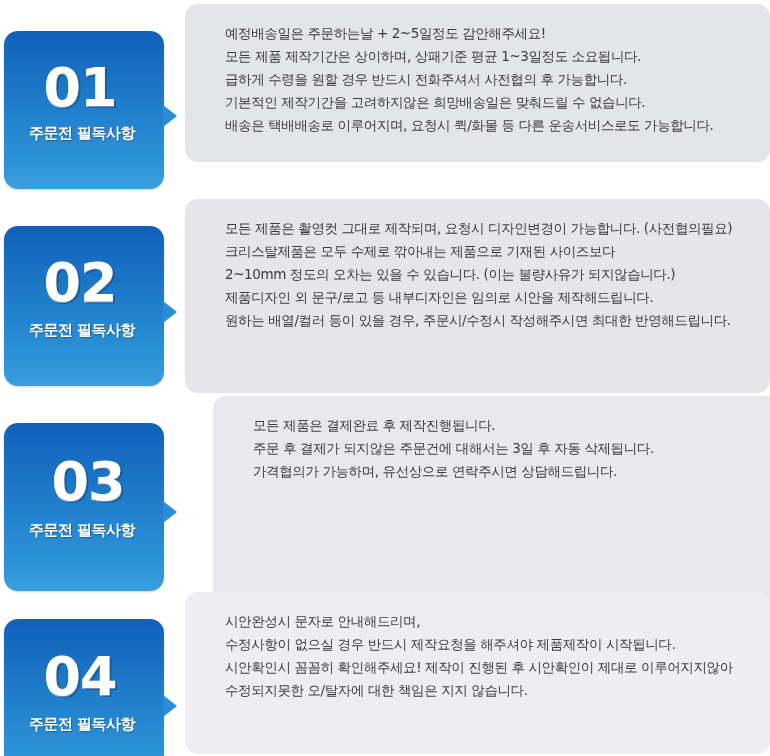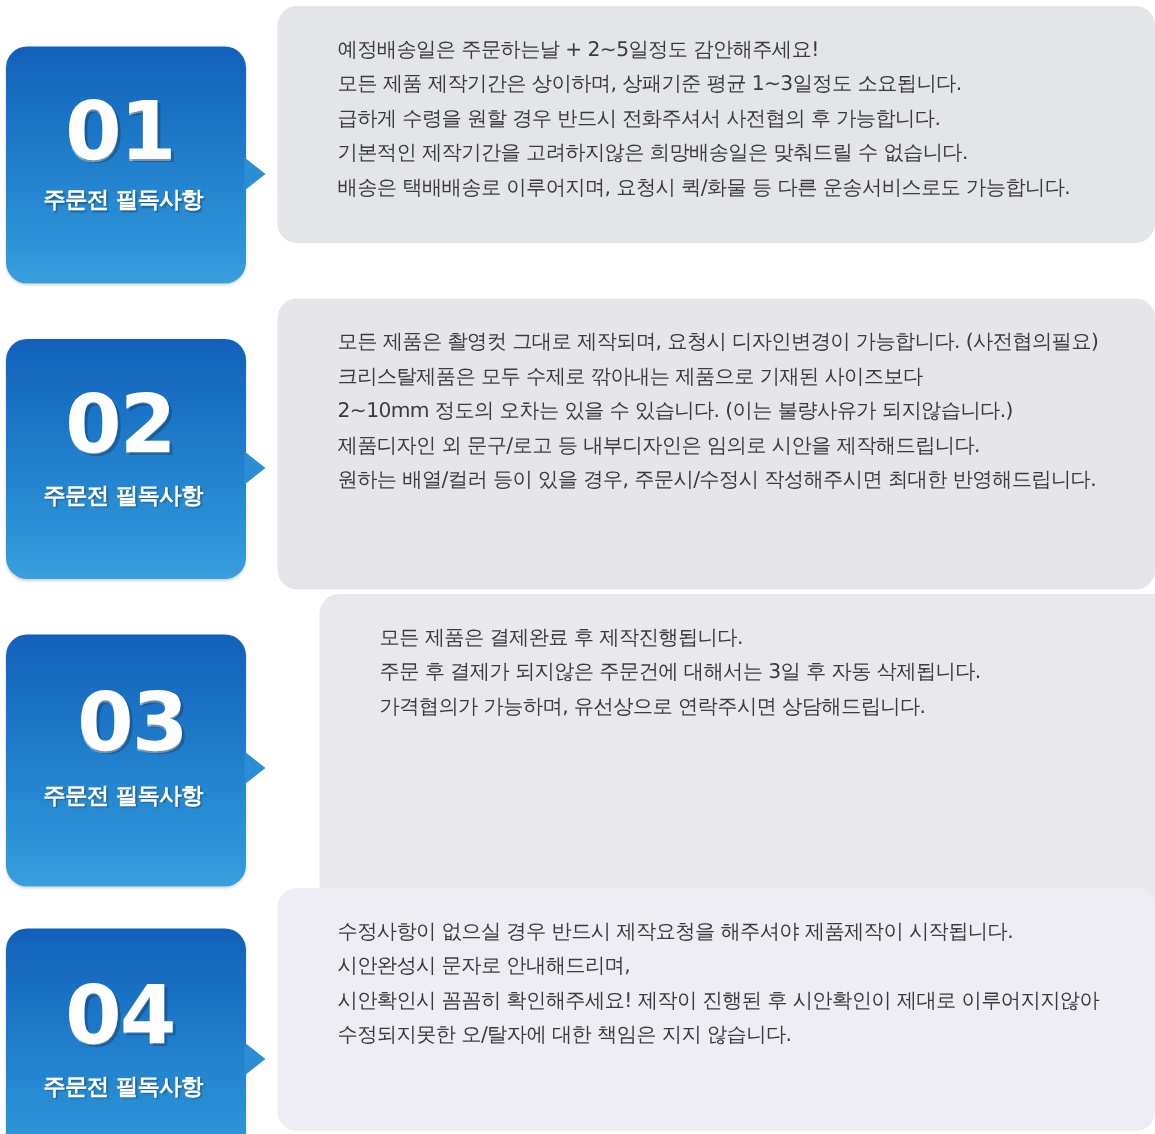--- a/index.html
+++ b/index.html
@@ -159,20 +159,20 @@
 
   <div class="notice-row" style="top:592px;">
     <div class="badge" style="height:162px;">
       <div class="badge-inner">
         <div class="badge-number" style="top:31px;">04</div>
         <div class="badge-label" style="top:98px;">주문전 필독사항</div>
       </div>
       <div class="badge-arrow" style="top:76px;"></div>
     </div>
     <div class="panel tint-d" style="height:162px;">
+      <div class="panel-line">시안완성시 문자로 안내해드리며,</div>
       <div class="panel-line">수정사항이 없으실 경우 반드시 제작요청을 해주셔야 제품제작이 시작됩니다.</div>
-      <div class="panel-line">시안완성시 문자로 안내해드리며,</div>
       <div class="panel-line">시안확인시 꼼꼼히 확인해주세요! 제작이 진행된 후 시안확인이 제대로 이루어지지않아</div>
       <div class="panel-line">수정되지못한 오/탈자에 대한 책임은 지지 않습니다.</div>
     </div>
   </div>
 
 </div>
 
 </body></html>

